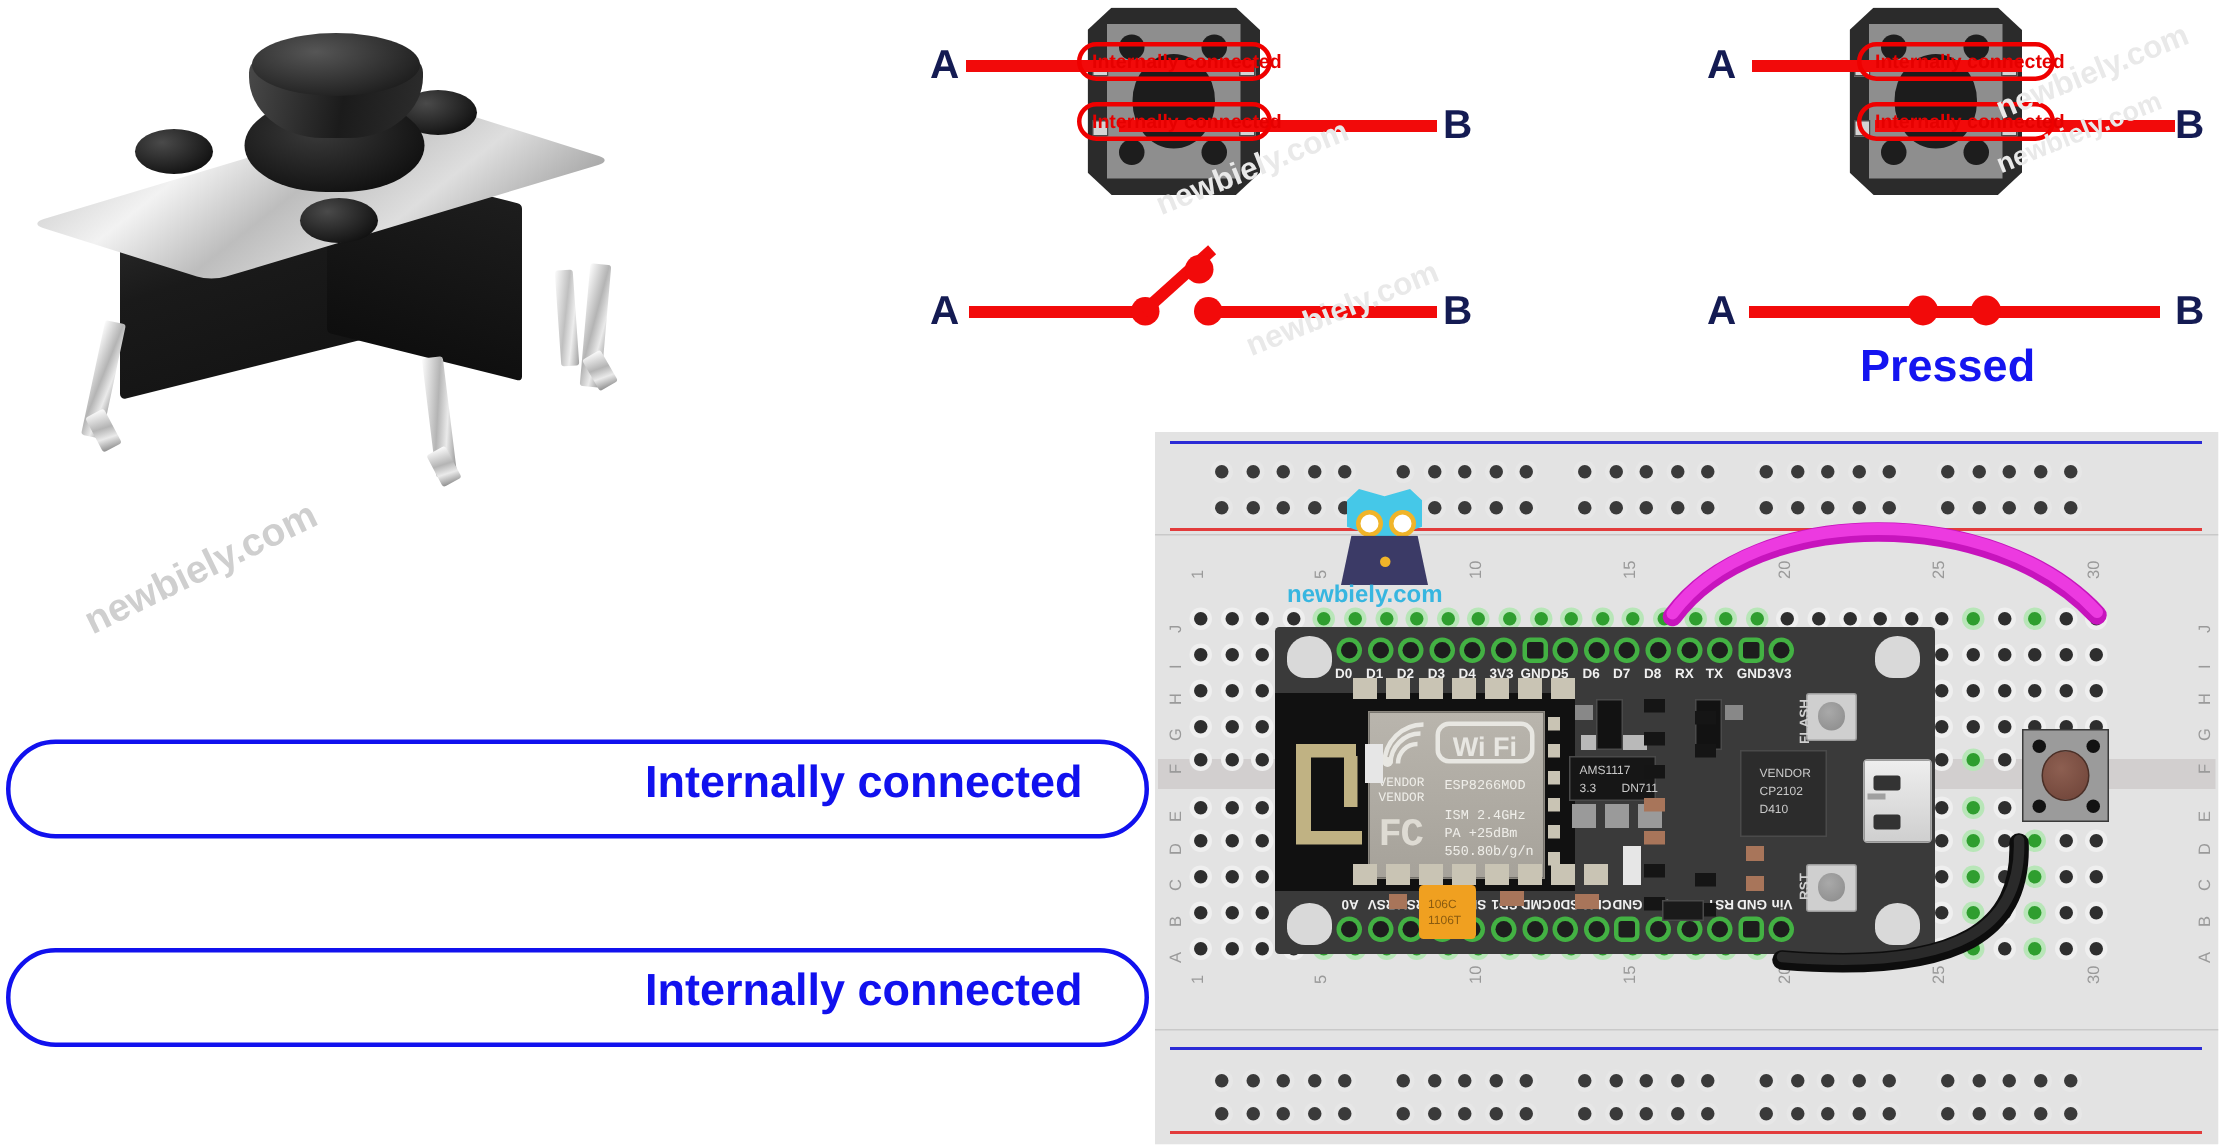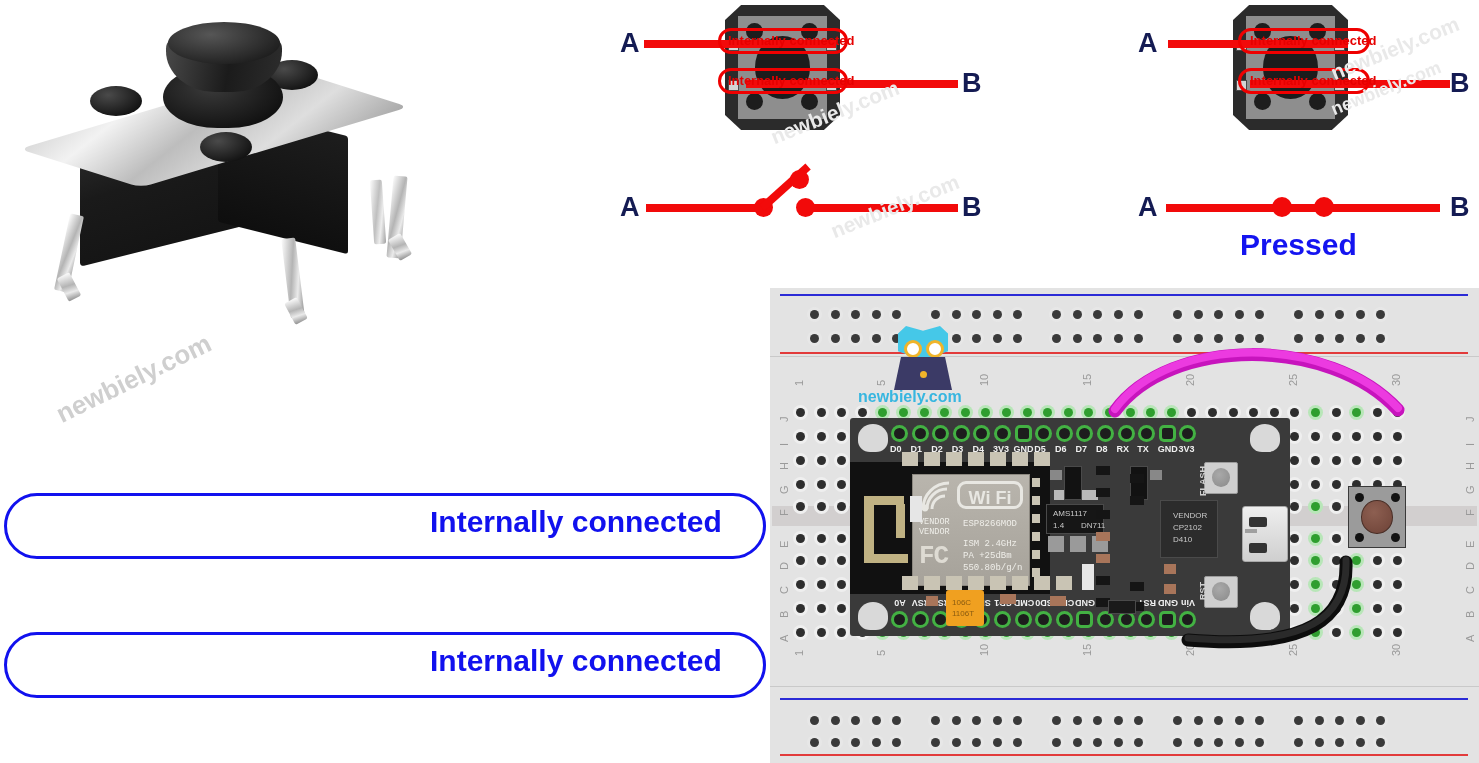--- a/index.html
+++ b/index.html
@@ -843,21 +843,21 @@
         <div style="position:absolute;left:44px;top:0;width:16px;height:14px;background:#c9c4b4"></div>
         <div style="position:absolute;left:66px;top:0;width:16px;height:14px;background:#c9c4b4"></div>
         <div style="position:absolute;left:88px;top:0;width:16px;height:14px;background:#c9c4b4"></div>
         <div style="position:absolute;left:110px;top:0;width:16px;height:14px;background:#c9c4b4"></div>
         <div style="position:absolute;left:132px;top:0;width:16px;height:14px;background:#c9c4b4"></div>
         <div style="position:absolute;left:154px;top:0;width:16px;height:14px;background:#c9c4b4"></div>
       </div>
 
       <div class="chip" style="left:196px; top:86px; width:58px; height:30px; background:#161616;">
         <div class="chip-t" style="left:6px; top:4px;">AMS1117</div>
-        <div class="chip-t" style="left:6px; top:16px;">1.4</div>
+        <div class="chip-t" style="left:6px; top:16px;">3.3</div>
         <div class="chip-t" style="left:34px; top:16px;">DN711</div>
       </div>
       <div class="abs" style="left:204px; top:72px; width:44px; height:10px; background:#b9b9b9;"></div>
       <div class="abs" style="left:198px; top:118px; width:16px; height:16px; background:#9a9a9a;"></div>
       <div class="abs" style="left:220px; top:118px; width:16px; height:16px; background:#9a9a9a;"></div>
       <div class="abs" style="left:242px; top:118px; width:16px; height:16px; background:#9a9a9a;"></div>
 
       <div class="chip" style="left:310px; top:82px; width:58px; height:58px;">
         <div class="chip-t" style="left:12px; top:10px;">VENDOR</div>
         <div class="chip-t" style="left:12px; top:22px;">CP2102</div>

